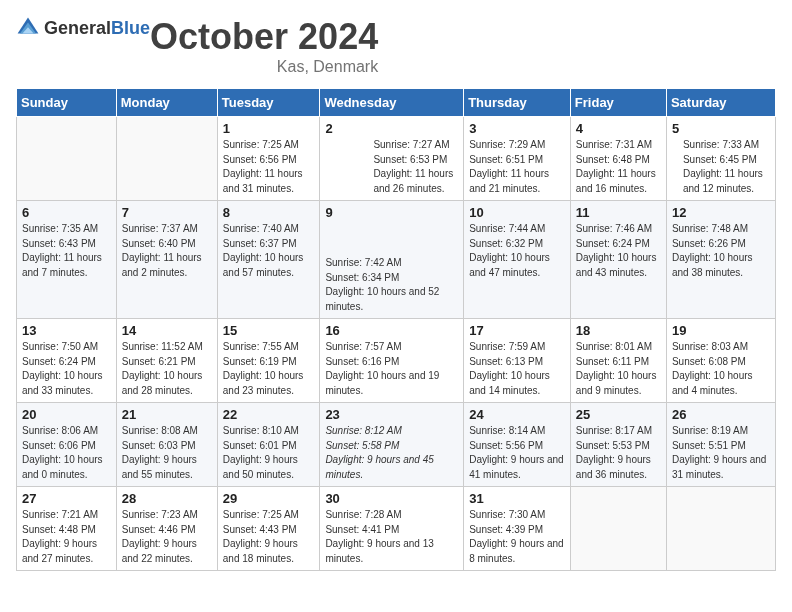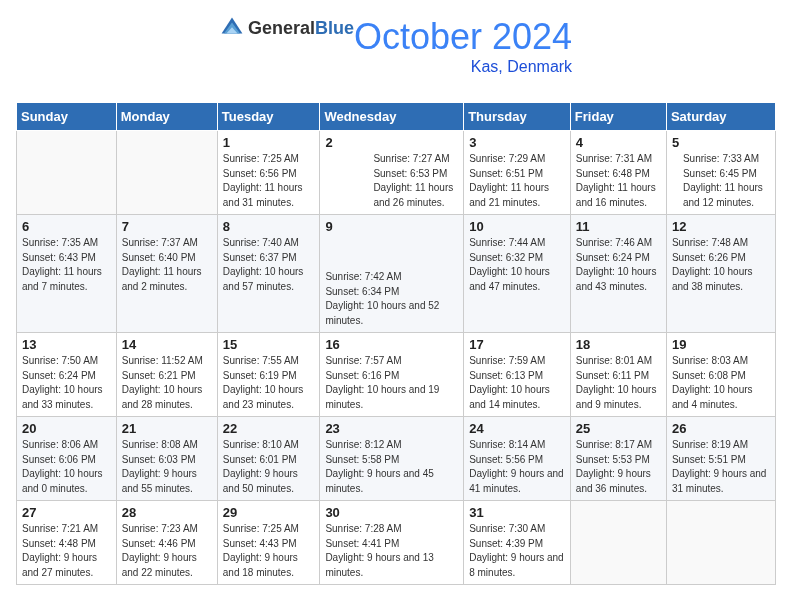--- a/index.html
+++ b/index.html
@@ -5,23 +5,23 @@
     * { box-sizing: border-box; margin: 0; padding: 0; }
     body {
       font-family: Arial, sans-serif;
       background: #fff;
       width: 792px;
       min-height: 612px;
       padding: 16px;
     }
     .header-area {
       display: flex;
-      justify-content: center;
+      justify-content: flex-start;
       align-items: flex-start;
-      margin-bottom: 26px;
+      margin-bottom: 12px;
     }
     .logo {
       display: flex;
       align-items: center;
       gap: 4px;
     }
     .logo-text-general {
       font-size: 18px;
       font-weight: bold;
       color: #333;
@@ -33,26 +33,26 @@
     }
     .logo-icon {
       width: 24px;
       height: 24px;
     }
     .title-area {
       text-align: right;
     }
     .month-title {
       font-size: 36px;
-      font-weight: normal;
-      color: #3b82f6;
+      font-weight: bold;
+      color: #404040;
     }
     .location-title {
       font-size: 16px;
-      color: #1d4ed8;
+      color: #737373;
     }
     table {
       width: 100%;
       border-collapse: collapse;
       font-size: 11px;
     }
     thead tr {
       background-color: #2e6db4;
       color: #fff;
     }
@@ -261,21 +261,21 @@
 Daylight: 9 hours and 55 minutes.</div>
         </td>
         <td>
           <span class="day-number">22</span>
           <div class="day-info" style="white-space: pre-line;">Sunrise: 8:10 AM
 Sunset: 6:01 PM
 Daylight: 9 hours and 50 minutes.</div>
         </td>
         <td>
           <span class="day-number">23</span>
-          <div class="day-info" style="white-space: pre-line;">Sunrise: 8:12 AM
+          <div class="day-info" style="white-space: pre-line; font-style: italic;">Sunrise: 8:12 AM
 Sunset: 5:58 PM
 Daylight: 9 hours and 45 minutes.</div>
         </td>
         <td>
           <span class="day-number">24</span>
           <div class="day-info" style="white-space: pre-line;">Sunrise: 8:14 AM
 Sunset: 5:56 PM
 Daylight: 9 hours and 41 minutes.</div>
         </td>
         <td>

